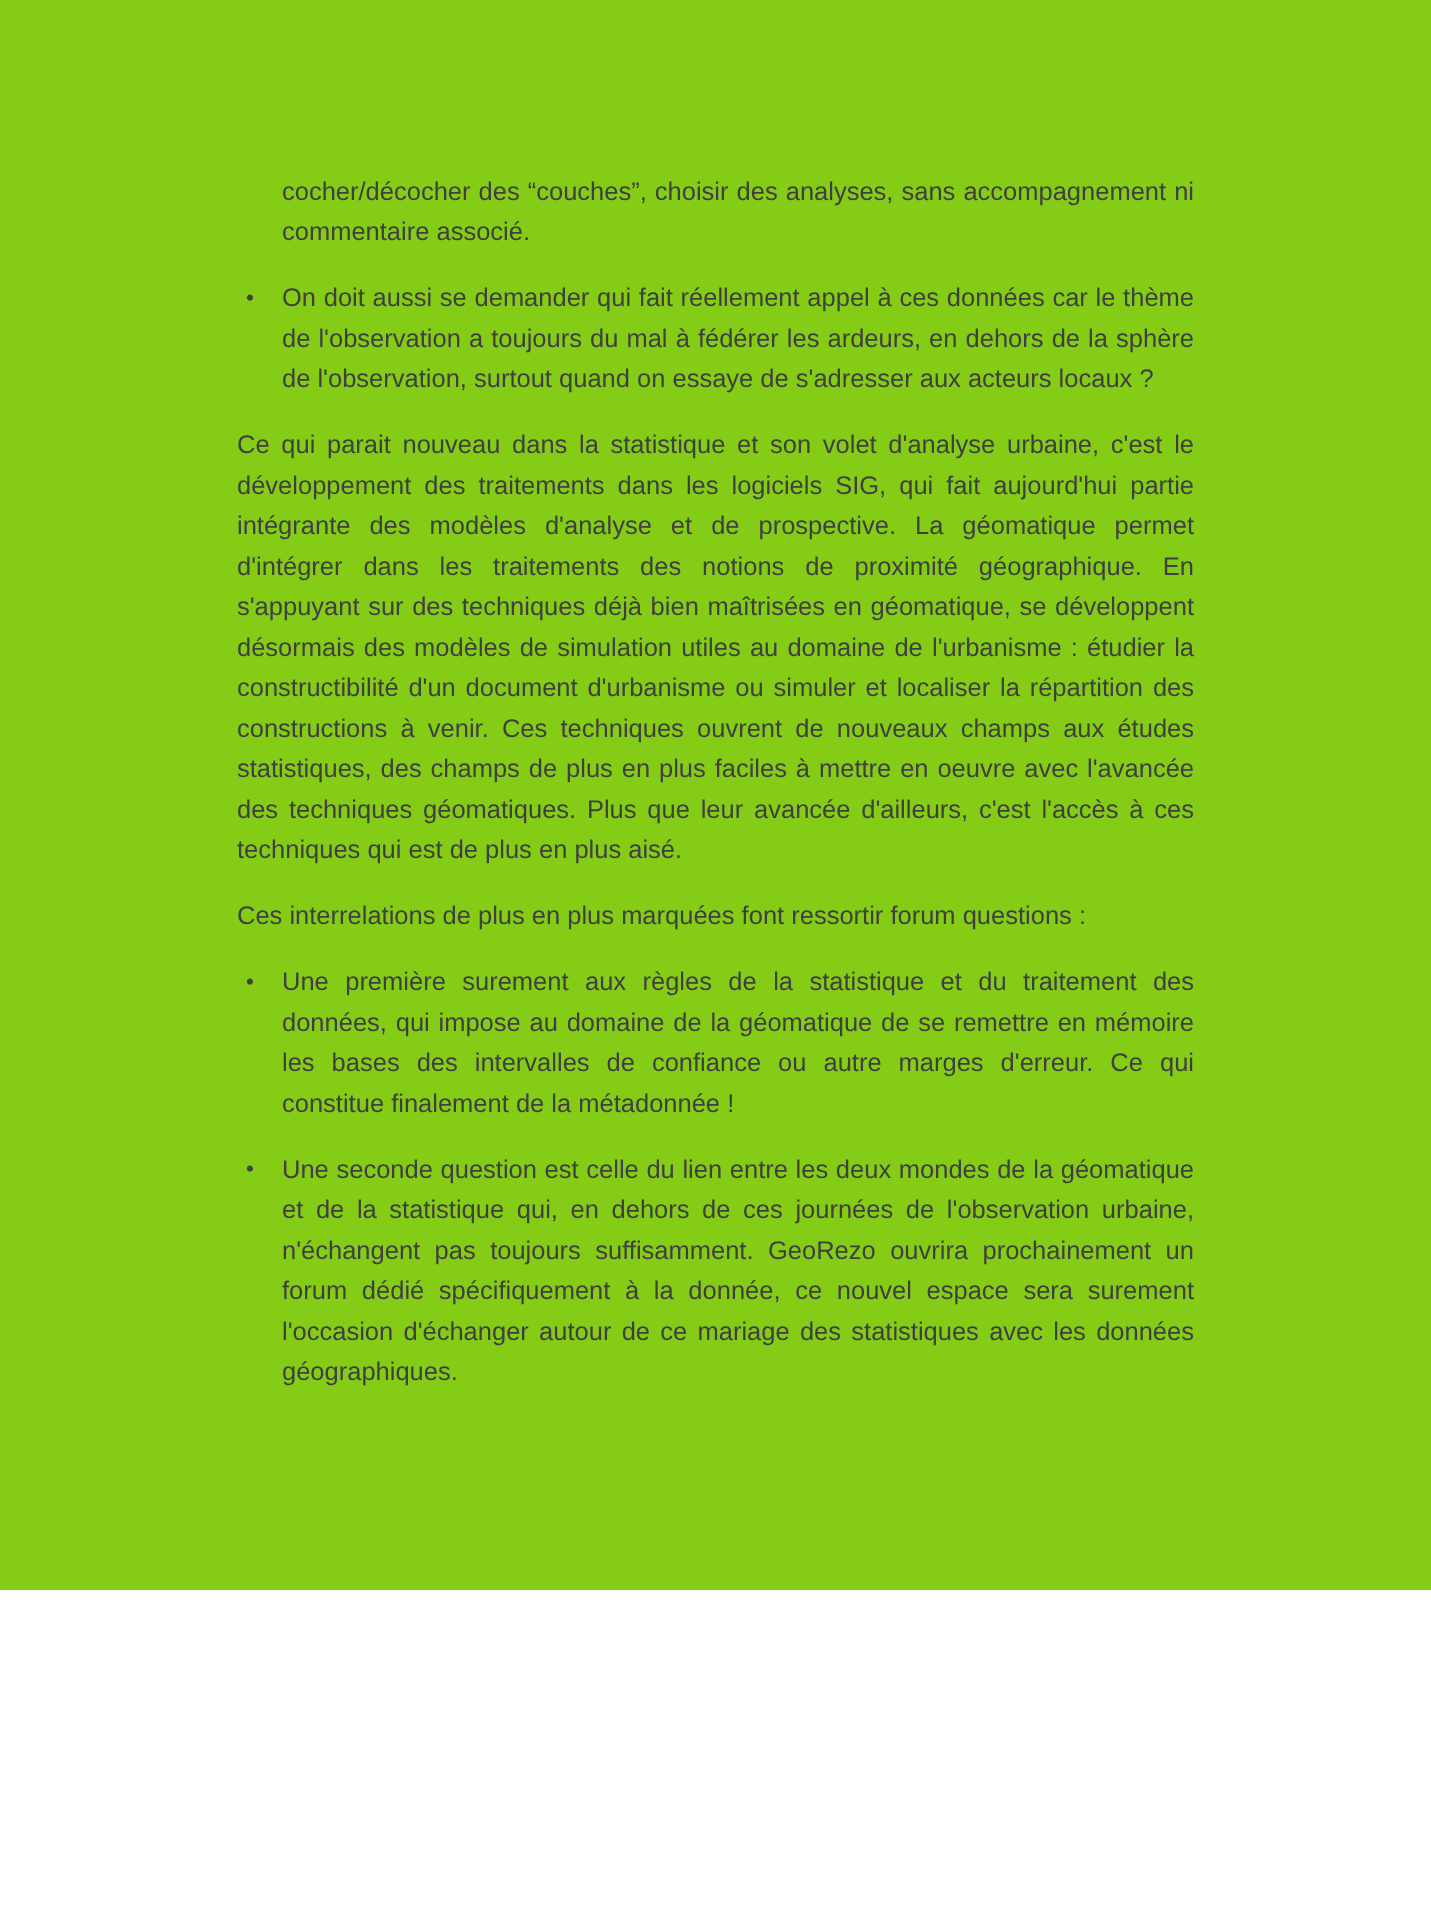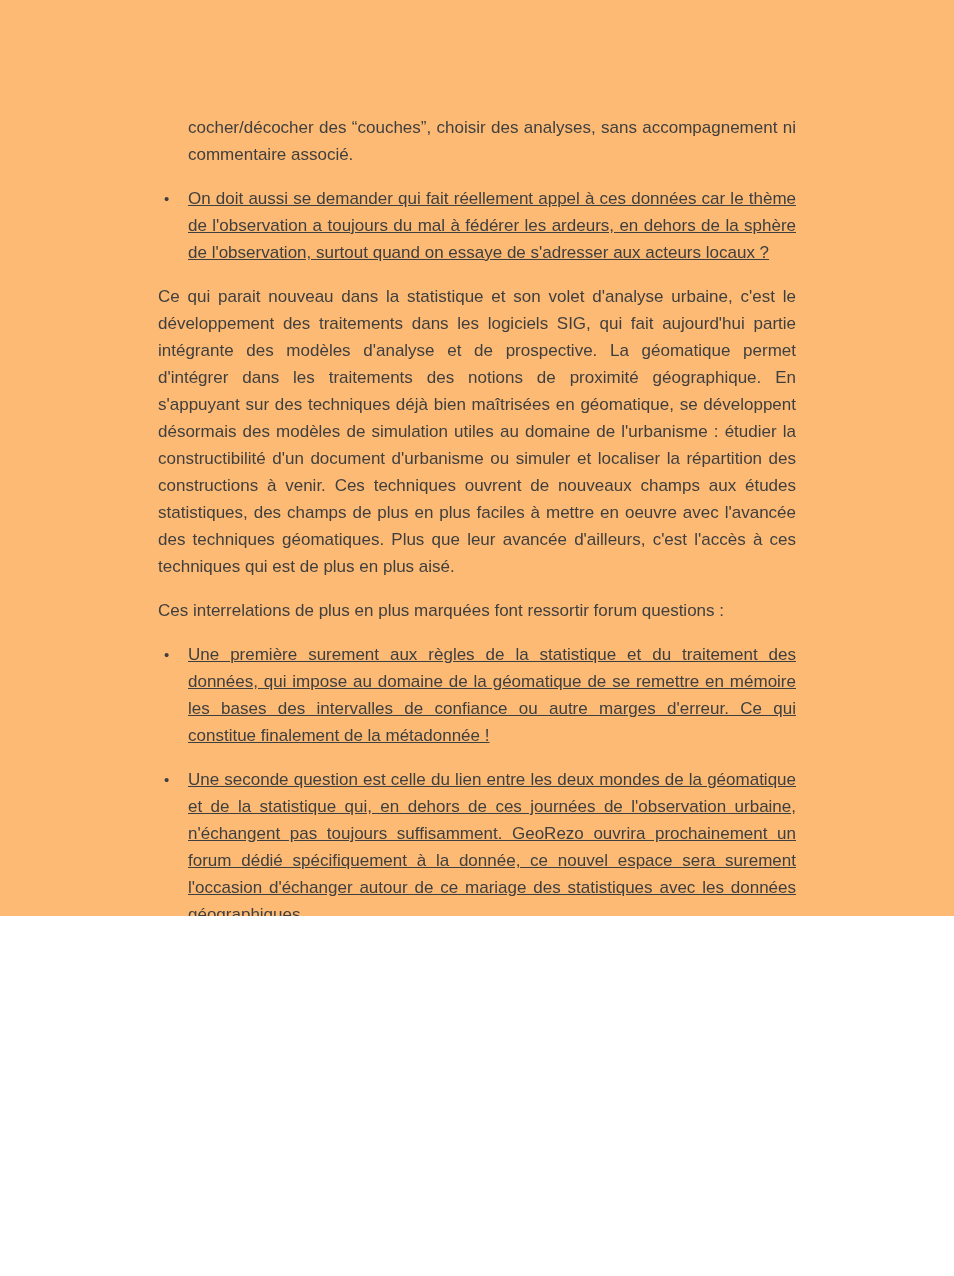--- a/index.html
+++ b/index.html
@@ -1,21 +1,21 @@
 <!DOCTYPE html>
 <html><head>
 <meta charset="utf-8">
 <style>
   * { margin: 0; padding: 0; box-sizing: border-box; }
   html, body { background: #ffffff; }
   .page {
     position: relative;
     width: 954px;
-    height: 916px;
-    background: #fdba74;
+    height: 1060px;
+    background: #84cc16;
     font-family: "Liberation Sans", sans-serif;
     color: #3f3f3f;
     overflow: hidden;
   }
   .content {
     position: absolute;
     left: 158px;
     top: 114px;
     width: 638px;
     font-size: 17px;
@@ -33,21 +33,20 @@
     margin-bottom: 17px;
   }
   .bullet-marker {
     flex: 0 0 30px;
     padding-left: 6px;
     font-size: 15px;
   }
   .bullet-text {
     flex: 1;
     text-align: justify;
-    text-decoration: underline;
   }
   .page-number {
     position: absolute;
     left: 0;
     right: 0;
     top: 1221px;
     text-align: center;
     font-family: "Liberation Serif", serif;
     font-size: 15px;
     color: #4d4d4d;

